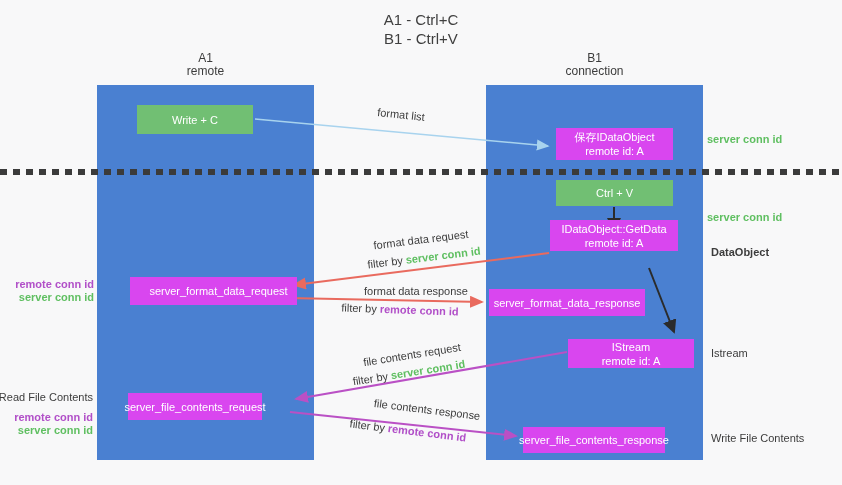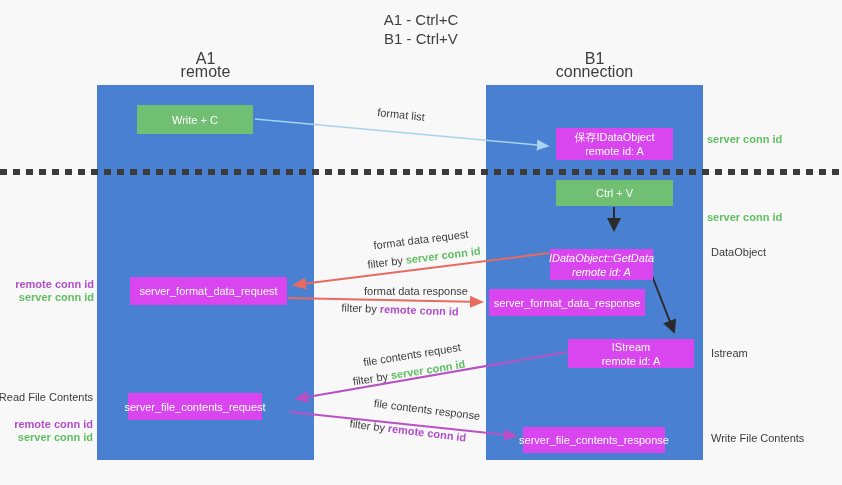--- a/index.html
+++ b/index.html
@@ -14,21 +14,21 @@
     overflow:hidden;
     font-size:11px;color:#3c3c3c;
   }
   .abs{position:absolute;}
   .title{
     left:0;top:10px;width:842px;
     text-align:center;font-size:15px;line-height:19px;color:#3f3f3f;
   }
   .col-head{
     top:52px;width:217px;text-align:center;
-    font-size:16px;line-height:13px;color:#3c3c3c;
+    font-size:12px;line-height:13px;color:#3c3c3c;
   }
   .lifeline{
     top:85px;width:217px;height:375px;
     background:#4a80d1;
   }
   svg.layer{position:absolute;left:0;top:0;}
   .node{
     display:flex;flex-direction:column;align-items:center;justify-content:center;
     color:#ffffff;font-size:11px;line-height:14px;text-align:center;
     white-space:nowrap;
@@ -103,26 +103,26 @@
 
   <div class="abs node orange" style="left:556px;top:128px;width:117px;height:32px;">
     <span>保存IDataObject</span>
     <span>remote id: A</span>
   </div>
 
   <div class="abs node green" style="left:556px;top:180px;width:117px;height:26px;">
     <span>Ctrl + V</span>
   </div>
 
-  <div class="abs node orange" style="left:550px;top:249px;width:103px;height:31px;font-style:italic;">
+  <div class="abs node orange" style="left:550px;top:220px;width:128px;height:31px;">
     <span>IDataObject::GetData</span>
     <span>remote id: A</span>
   </div>
 
-  <div class="abs node orange" style="left:130px;top:277px;width:157px;height:28px;">
+  <div class="abs node orange" style="left:130px;top:277px;width:157px;height:28px;padding-left:10px;">
     <span>server_format_data_request</span>
   </div>
 
   <div class="abs node orange" style="left:489px;top:289px;width:156px;height:27px;">
     <span>server_format_data_response</span>
   </div>
 
   <div class="abs node orange" style="left:568px;top:339px;width:126px;height:29px;">
     <span>IStream</span>
     <span>remote id: A</span>
@@ -163,28 +163,28 @@
 
   <div class="abs lbl centered" style="left:427px;top:410px;transform:translate(-50%,-50%) rotate(7deg);">
     <span>file contents response</span>
   </div>
   <div class="abs lbl centered" style="left:408px;top:431px;transform:translate(-50%,-50%) rotate(7deg);">
     <span>filter by</span><span class="gap"></span><span class="purple-t">remote conn id</span>
   </div>
 
   <div class="abs lbl green-t" style="left:707px;top:133px;">server conn id</div>
   <div class="abs lbl green-t" style="left:707px;top:211px;">server conn id</div>
-  <div class="abs lbl" style="left:711px;top:246px;">DataObject</div>
+  <div class="abs lbl" style="left:711px;top:246px;font-weight:bold;">DataObject</div>
   <div class="abs lbl" style="left:711px;top:347px;">Istream</div>
   <div class="abs lbl" style="left:711px;top:432px;">Write File Contents</div>
 
   <div class="abs lbl right-block" style="right:748px;top:278px;">
     <div class="purple-t">remote conn id</div>
     <div class="green-t">server conn id</div>
   </div>
 
   <div class="abs lbl right-block" style="right:749px;top:391px;">
-    <div style="margin-bottom:14px;">Read File Contents</div>
+    <div style="margin-bottom:7px;">Read File Contents</div>
     <div class="purple-t">remote conn id</div>
     <div class="green-t">server conn id</div>
   </div>
 
 </div>
 
 </body></html>

